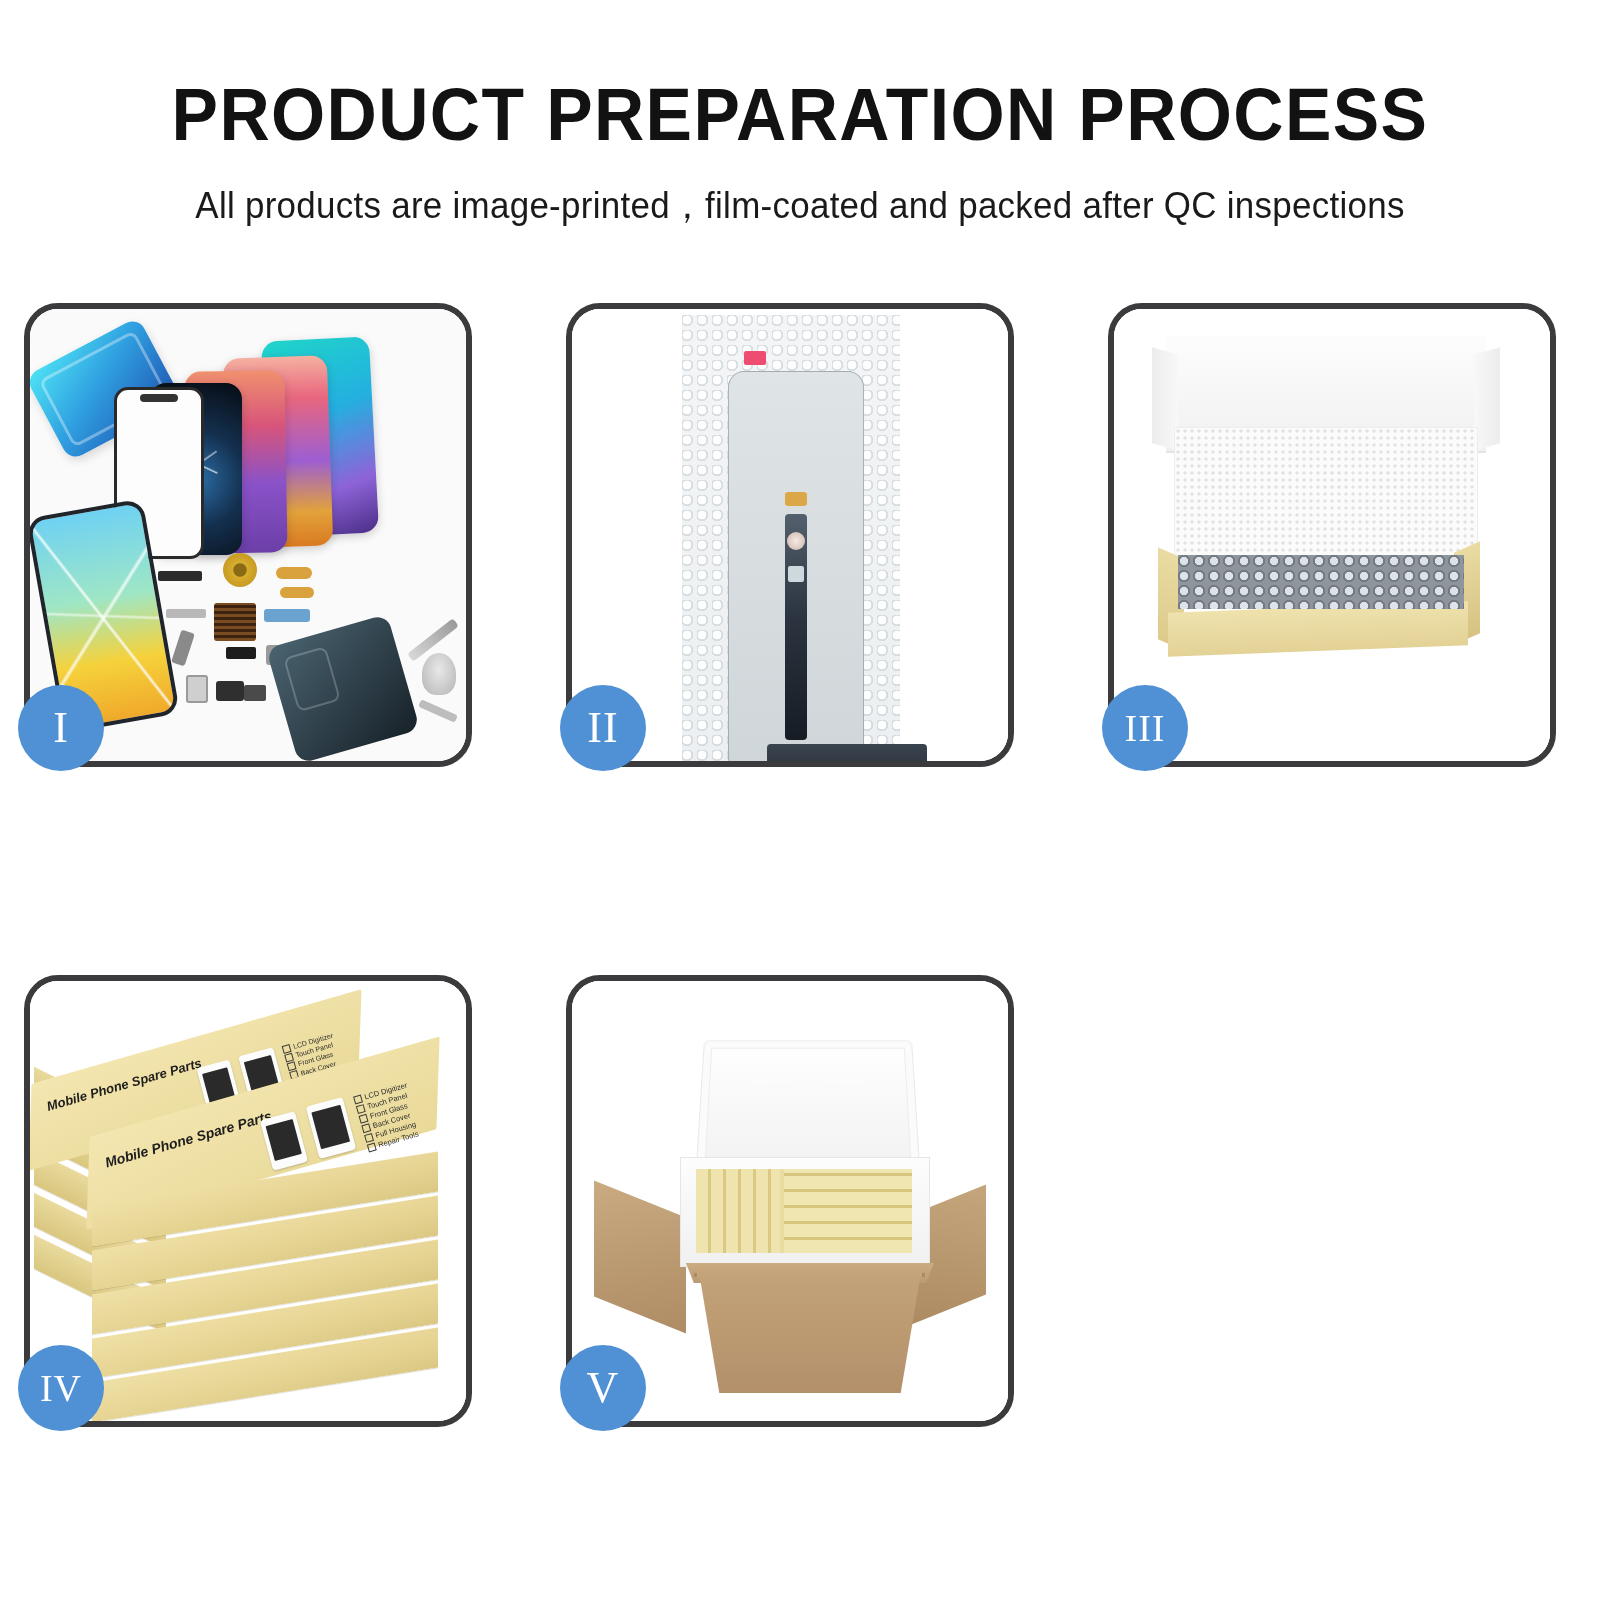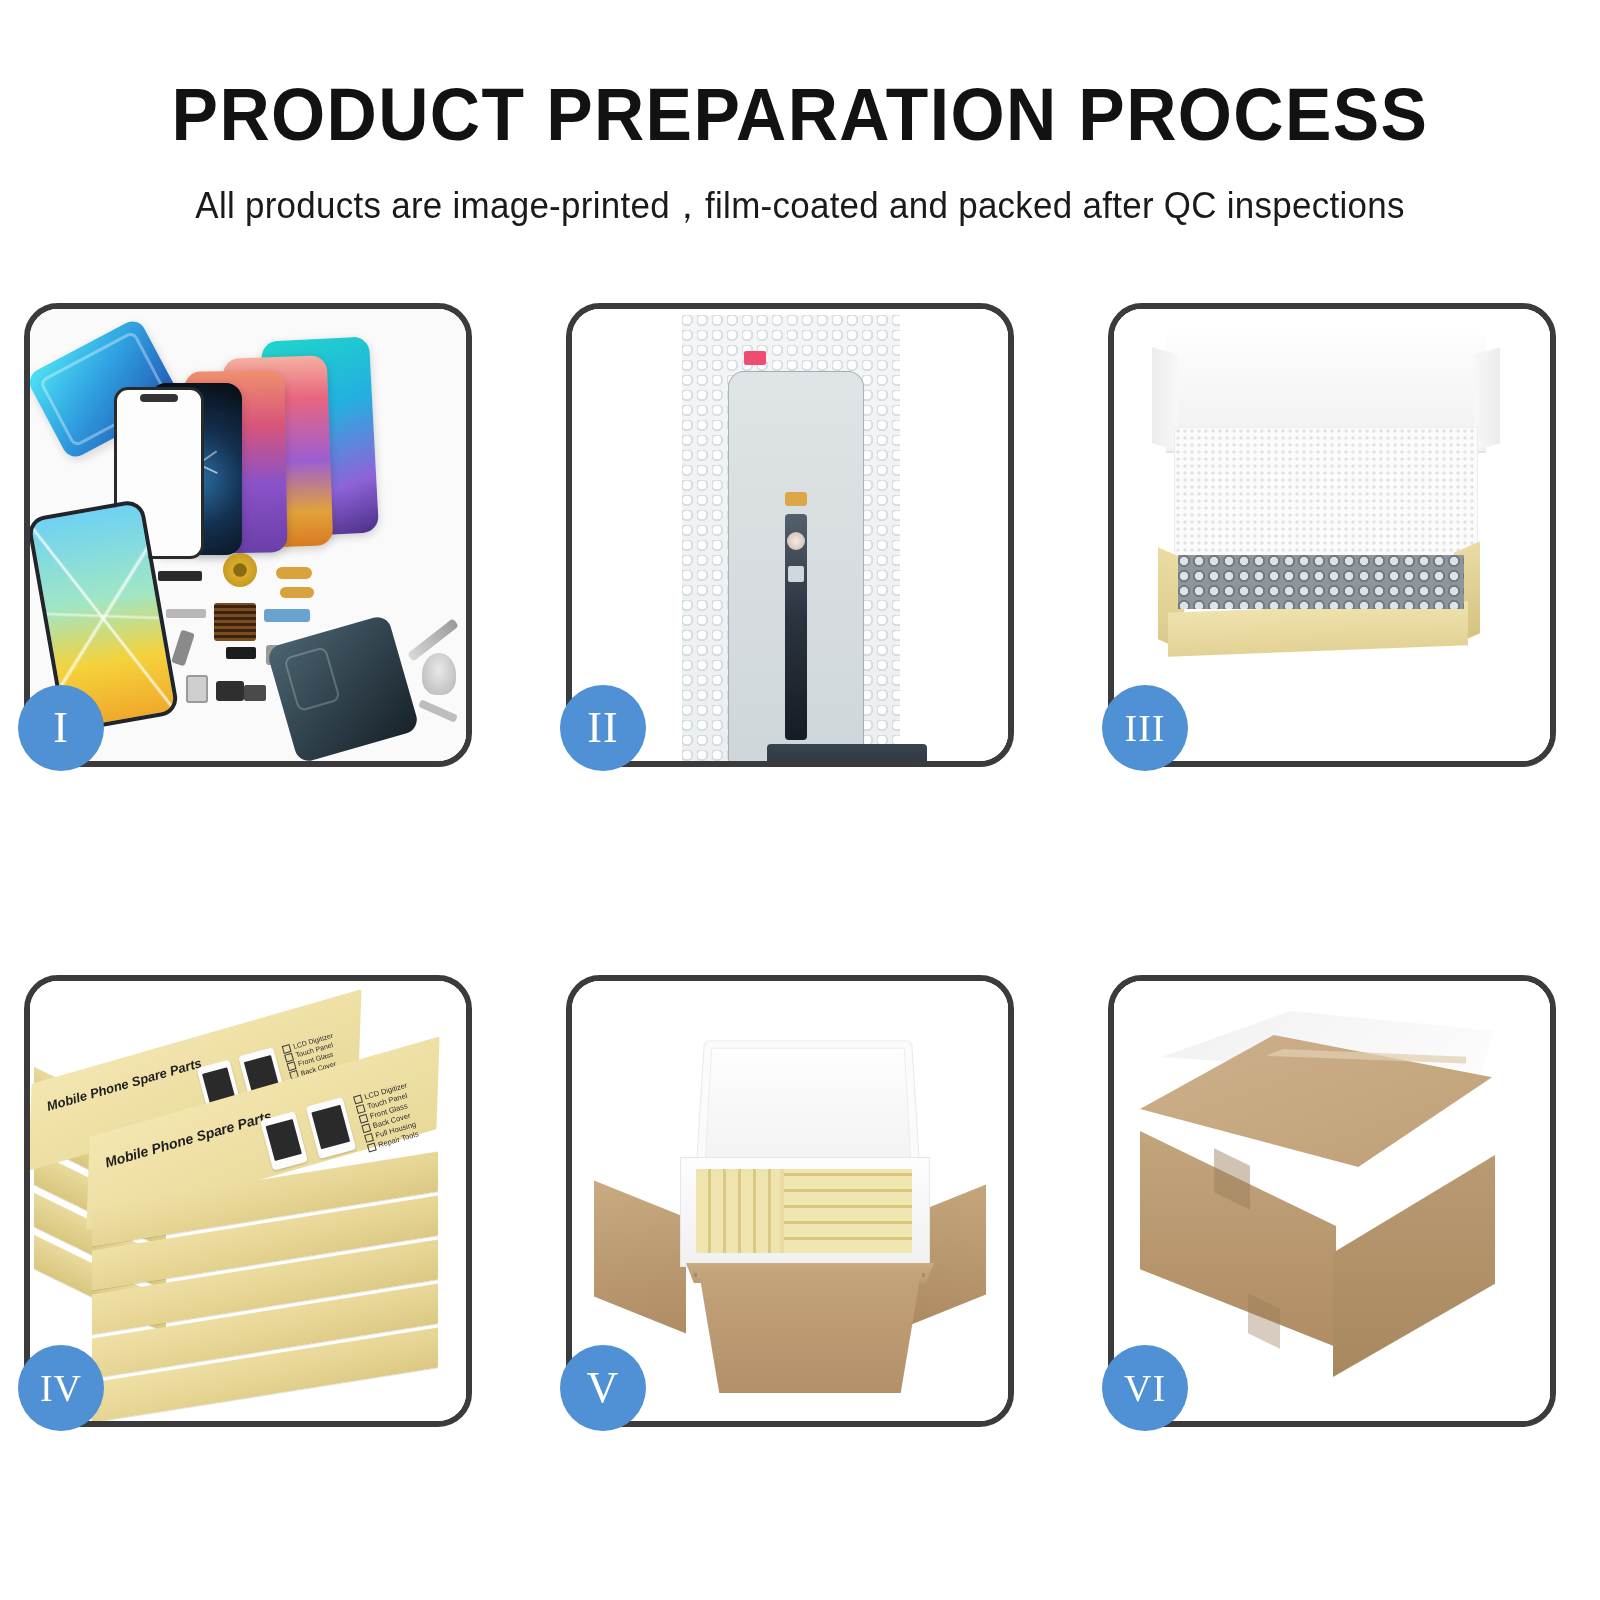--- a/index.html
+++ b/index.html
@@ -635,28 +635,14 @@
         <div class="foam-lid"></div>
         <div class="foam-base"></div>
         <div class="inner-fill"></div>
         <div class="c-rim"></div>
         <div class="c-body"></div>
       </div>
     </div>
     <div class="badge">V</div>
   </div>
 
-  <div class="panel p6">
-    <div class="clip">
-      <div class="scene6">
-        <div class="s-shadow"></div>
-        <div class="s-top"></div>
-        <div class="s-tape"></div>
-        <div class="s-left"></div>
-        <div class="s-right"></div>
-        <div class="s-tab1"></div>
-        <div class="s-tab2"></div>
-      </div>
-    </div>
-    <div class="badge sm">VI</div>
-  </div>
 
 </div>
 
 </body></html>

